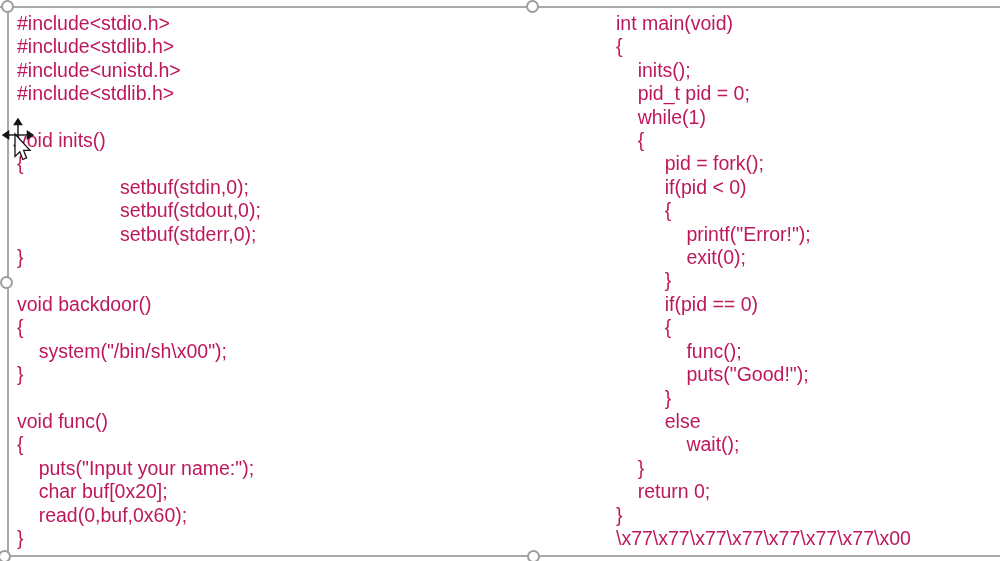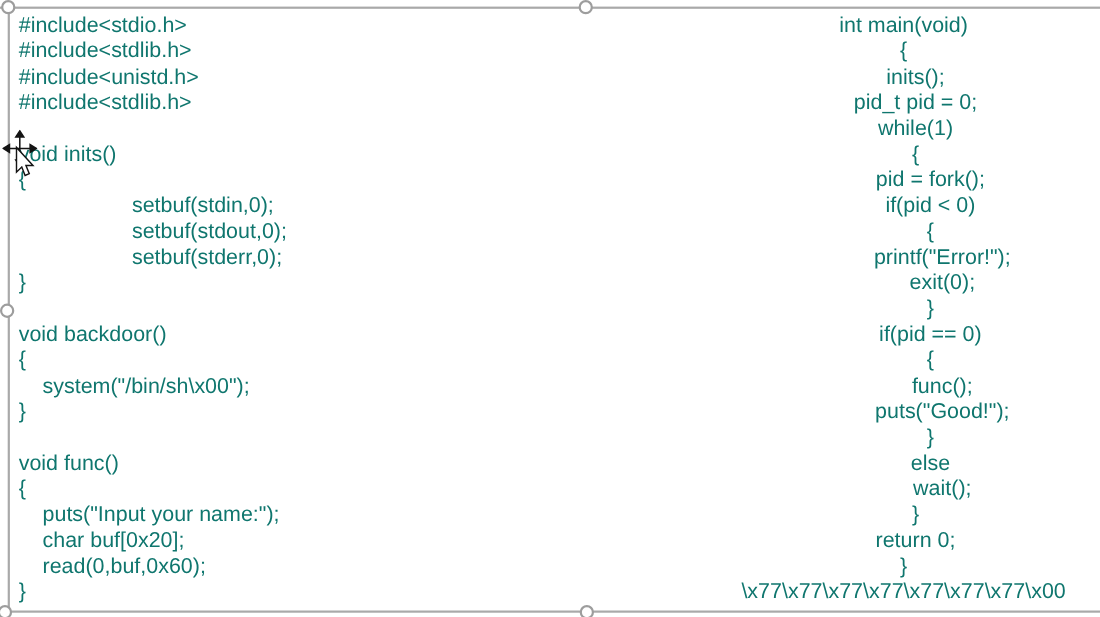--- a/index.html
+++ b/index.html
@@ -29,25 +29,25 @@
   .h-bl { left: -2px;  top: 550px; }
   .h-bm { left: 527px; top: 550px; }
   
   .code {
     position: absolute;
     top: 12px;
     white-space: pre;
     font-family: "Liberation Sans", sans-serif;
     font-size: 19.5px;
     line-height: 23.4px;
-    color: #0f766e;
+    color: #be185d;
     letter-spacing: 0;
   }
   .col-left  { left: 17px; }
-  .col-right { left: 674px; text-align: center; }
+  .col-right { left: 616px; }
   
   .cursor { position: absolute; left: 2px; top: 118px; pointer-events: none; }
 </style>
 </head>
 <body>
 
 <div class="canvas">
 
   <div class="sel-border sel-top"></div>
   <div class="sel-border sel-left"></div>

